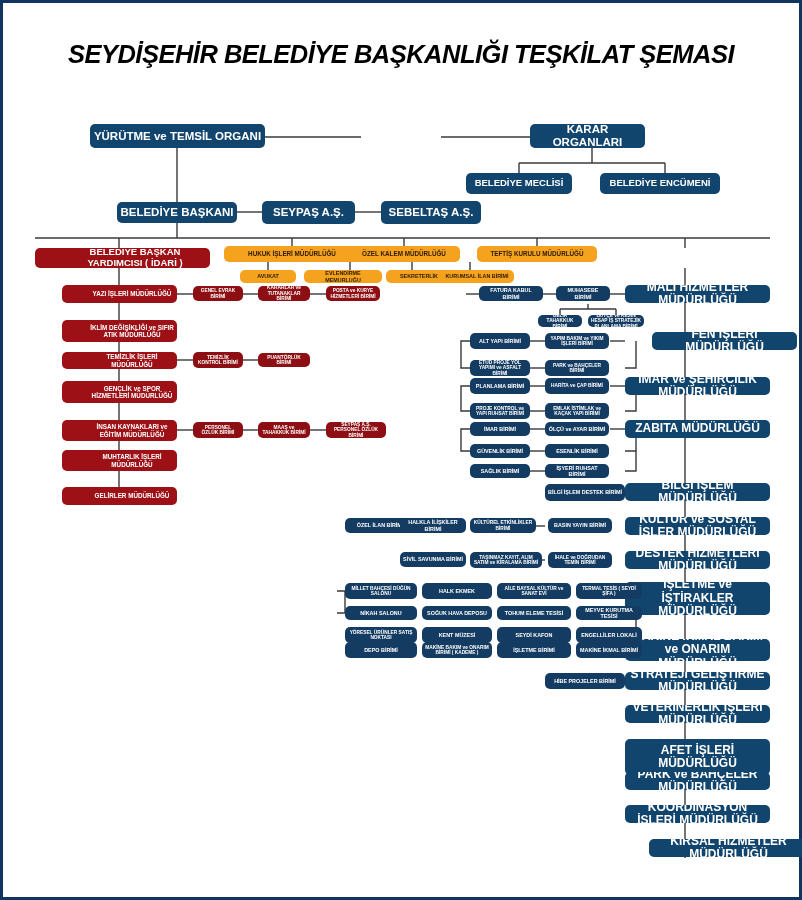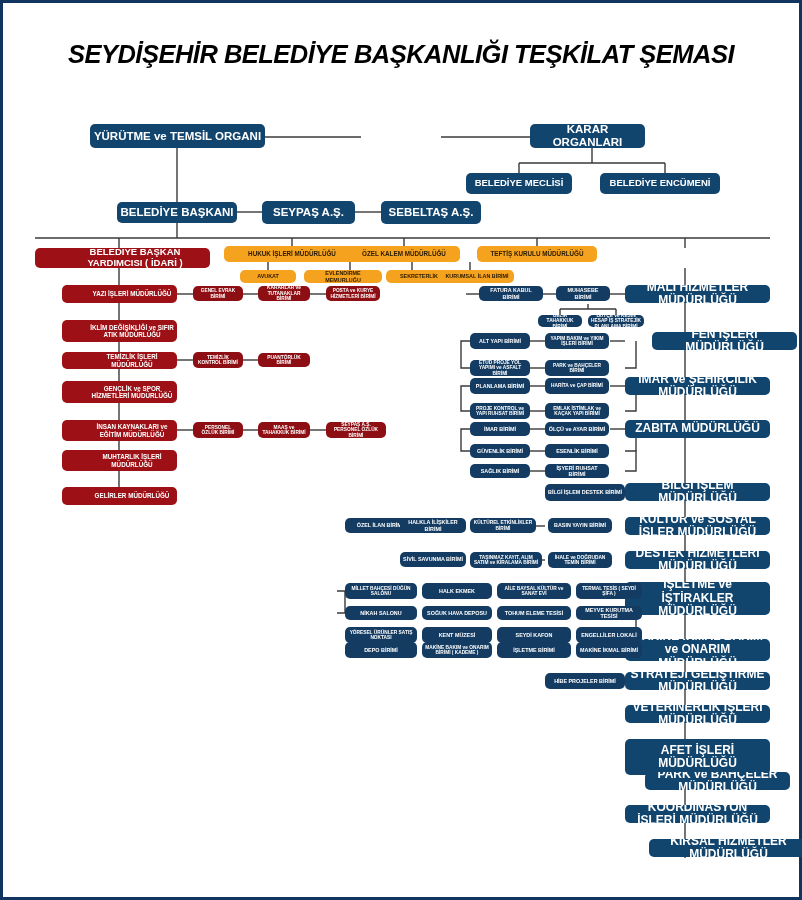--- a/index.html
+++ b/index.html
@@ -241,21 +241,21 @@
   <div class="box navy f85" style="left:625px;top:377px;width:145px;height:18px;">İMAR ve ŞEHİRCİLİK MÜDÜRLÜĞÜ</div>
   <div class="box navy f85" style="left:625px;top:420px;width:145px;height:18px;">ZABITA MÜDÜRLÜĞÜ</div>
   <div class="box navy f85" style="left:625px;top:483px;width:145px;height:18px;">BİLGİ İŞLEM MÜDÜRLÜĞÜ</div>
   <div class="box navy f85" style="left:625px;top:517px;width:145px;height:18px;">KÜLTÜR ve SOSYAL İŞLER MÜDÜRLÜĞÜ</div>
   <div class="box navy f85" style="left:625px;top:551px;width:145px;height:18px;">DESTEK HİZMETLERİ MÜDÜRLÜĞÜ</div>
   <div class="box navy f85" style="left:625px;top:582px;width:145px;height:33px;">İŞLETME ve İŞTİRAKLER MÜDÜRLÜĞÜ</div>
   <div class="box navy f85" style="left:625px;top:639px;width:145px;height:22px;">MAKİNE İKMAL BAKIM ve ONARIM MÜDÜRLÜĞÜ</div>
   <div class="box navy f85" style="left:625px;top:672px;width:145px;height:18px;">STRATEJİ GELİŞTİRME MÜDÜRLÜĞÜ</div>
   <div class="box navy f85" style="left:625px;top:705px;width:145px;height:18px;">VETERİNERLİK İŞLERİ MÜDÜRLÜĞÜ</div>
   <div class="box navy f85" style="left:625px;top:739px;width:145px;height:36px;">AFET İŞLERİ MÜDÜRLÜĞÜ</div>
-  <div class="box navy f85" style="left:625px;top:772px;width:145px;height:18px;margin-left:20px;">PARK ve BAHÇELER MÜDÜRLÜĞÜ</div>
+  <div class="box navy f85" style="left:625px;top:772px;width:145px;height:18px;">PARK ve BAHÇELER MÜDÜRLÜĞÜ</div>
   <div class="box navy f85" style="left:625px;top:805px;width:145px;height:18px;">KOORDİNASYON İŞLERİ MÜDÜRLÜĞÜ</div>
   <div class="box navy f85" style="left:649px;top:839px;width:159px;height:18px;">KIRSAL HİZMETLER MÜDÜRLÜĞÜ</div>
 
   <div class="box navy-d f6" style="left:479px;top:286px;width:64px;height:15px;">FATURA KABUL BİRİMİ</div>
   <div class="box navy-d f6" style="left:556px;top:286px;width:54px;height:15px;">MUHASEBE BİRİMİ</div>
   <div class="box navy-d f55" style="left:538px;top:315px;width:44px;height:12px;">GELİR TAHAKKUK BİRİMİ</div>
   <div class="box navy-d f55" style="left:588px;top:315px;width:56px;height:12px;">BÜTÇE ve KESİN HESAP İŞ STRATEJİK PLANLAMA BİRİMİ</div>
 
   <div class="box navy-d f6" style="left:470px;top:333px;width:60px;height:16px;">ALT YAPI BİRİMİ</div>
   <div class="box navy-d f55" style="left:545px;top:333px;width:64px;height:16px;">YAPIM BAKIM ve YIKIM İŞLERİ BİRİMİ</div>

